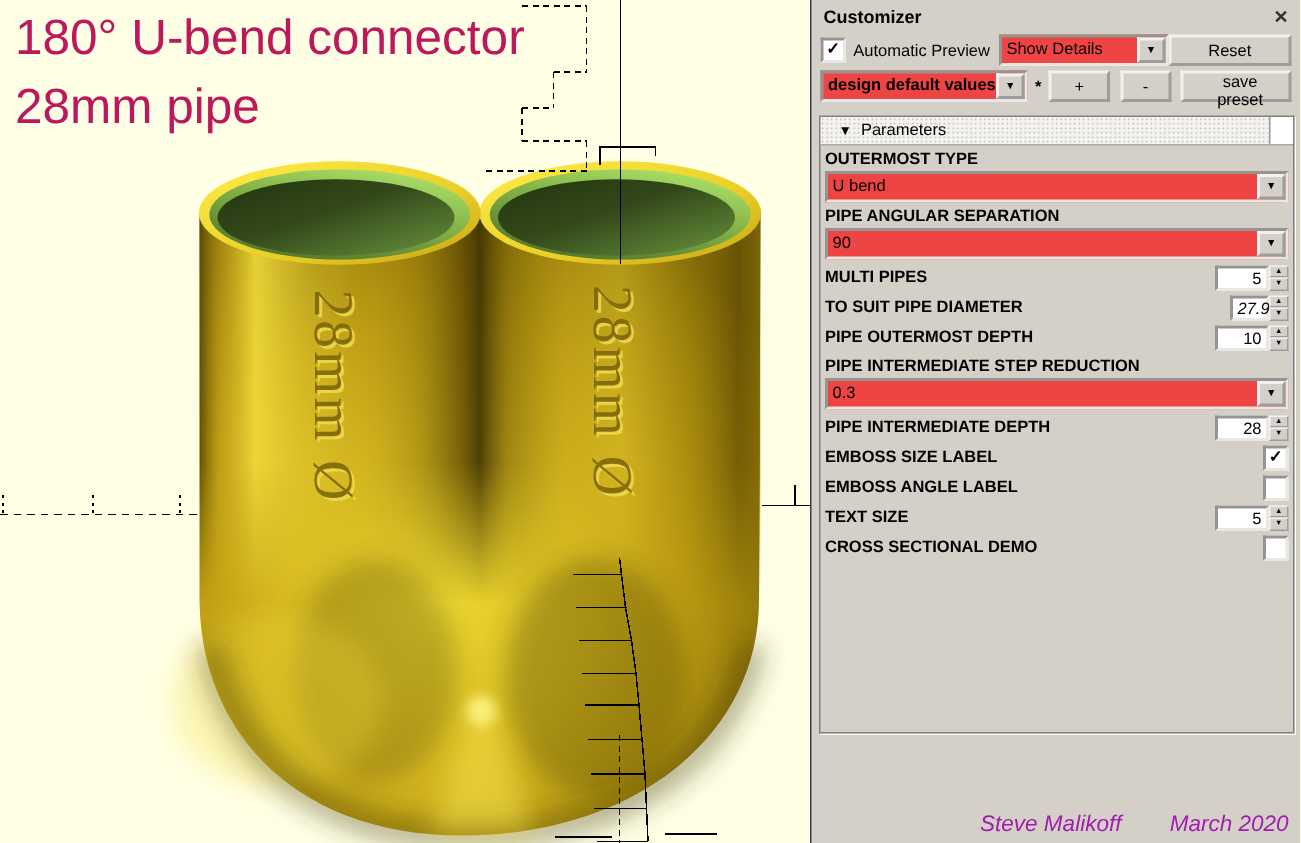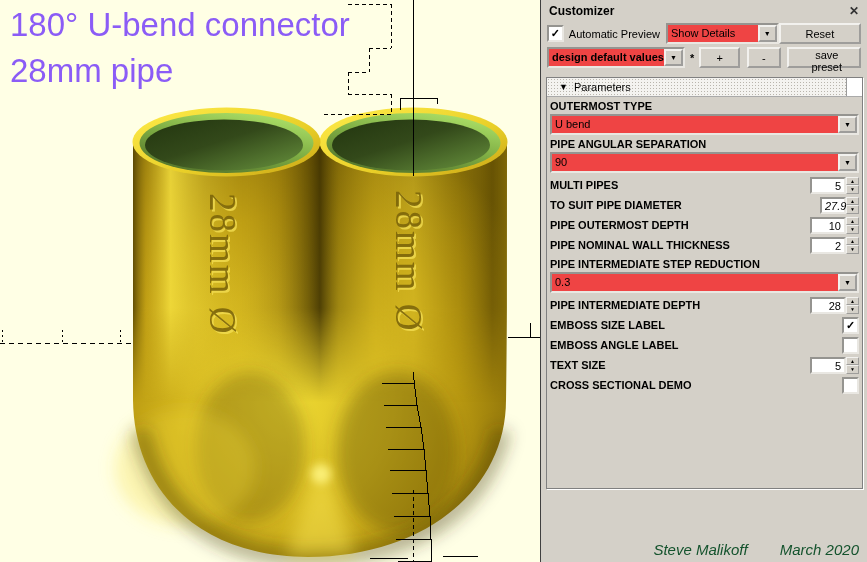--- a/index.html
+++ b/index.html
@@ -1,21 +1,21 @@
 <!DOCTYPE html>
 <html><head>
 <meta charset="utf-8">
 <style>
   html,body{margin:0;padding:0;}
   .stage{position:relative;width:867px;height:562px;overflow:hidden;background:#FFFFE5;
          font-family:"Liberation Sans",sans-serif;}
   
   .viewport{position:absolute;left:0;top:0;width:540px;height:562px;}
   .viewport svg{position:absolute;left:0;top:0;}
-  .heading{position:absolute;left:10px;top:2px;z-index:3;color:#8b5cf6;
+  .heading{position:absolute;left:10px;top:2px;z-index:3;color:#be185d;
            font-size:33px;line-height:1.38;letter-spacing:0;}
   
   .panel{position:absolute;right:0;top:0;width:327px;height:562px;background:#d4d0c8;
          border-left:1px solid #404040;box-sizing:border-box;font-size:11px;color:#000;}
   .ptitle{display:flex;justify-content:space-between;align-items:center;padding:4px 8px 2px 8px;}
   .ptitle .t{font-weight:bold;font-size:12px;}
   .close{font-weight:bold;font-size:12px;color:#333;cursor:default;}
   .row{display:flex;align-items:center;margin:3px 6px 0 6px;}
   .checkbox{display:inline-block;width:13px;height:13px;background:#fff;
             border:2px inset #e9e7e2;font-size:11px;line-height:12px;text-align:center;
@@ -47,21 +47,21 @@
   .plabel{font-weight:bold;font-size:11px;line-height:13px;margin:3px 3px 0 3px;white-space:nowrap;}
   .combo.full{margin:1px 3px 2px 3px;}
   .prow{display:flex;align-items:center;justify-content:space-between;padding:1px 3px 1px 3px;height:18px;}
   .prow .plabel{margin:0;}
   .spin{display:flex;align-items:stretch;height:17px;}
   .sbox{background:#fff;border:2px inset #e9e7e2;font-size:11px;line-height:14px;
         text-align:right;padding:0 3px;box-sizing:border-box;}
   .sarrows{display:flex;flex-direction:column;width:13px;}
   .sa{flex:1;border:1px outset #f2f1ee;background:#d4d0c8;font-size:5px;line-height:6px;
       text-align:center;color:#000;}
-  .credit{position:absolute;right:8px;bottom:4px;color:#14532d;font-style:italic;font-size:15px;}
+  .credit{position:absolute;right:8px;bottom:4px;color:#a21caf;font-style:italic;font-size:15px;}
   .credit .d{margin-left:28px;}
 </style>
 </head>
 <body>
 
 <div class="stage">
 
   <div class="viewport">
     <svg width="540" height="562" viewBox="0 0 540 562">
       <defs>
@@ -248,30 +248,20 @@
           <div class="prow">
             <span class="plabel">PIPE OUTERMOST DEPTH</span>
             <span class="spin">
               <span class="sbox" style="width: 36px;">10</span>
               <span class="sarrows">
                 <span class="sa">▲</span>
                 <span class="sa">▼</span>
               </span>
             </span>
           </div>
-          <div class="prow">
-            <span class="plabel">PIPE NOMINAL WALL THICKNESS</span>
-            <span class="spin">
-              <span class="sbox" style="width: 36px;">2</span>
-              <span class="sarrows">
-                <span class="sa">▲</span>
-                <span class="sa">▼</span>
-              </span>
-            </span>
-          </div>
           <div class="plabel">PIPE INTERMEDIATE STEP REDUCTION</div>
           <div class="combo full">
             <span class="val">0.3</span>
             <span class="carrow">▼</span>
           </div>
           <div class="prow">
             <span class="plabel">PIPE INTERMEDIATE DEPTH</span>
             <span class="spin">
               <span class="sbox" style="width: 36px;">28</span>
               <span class="sarrows">

